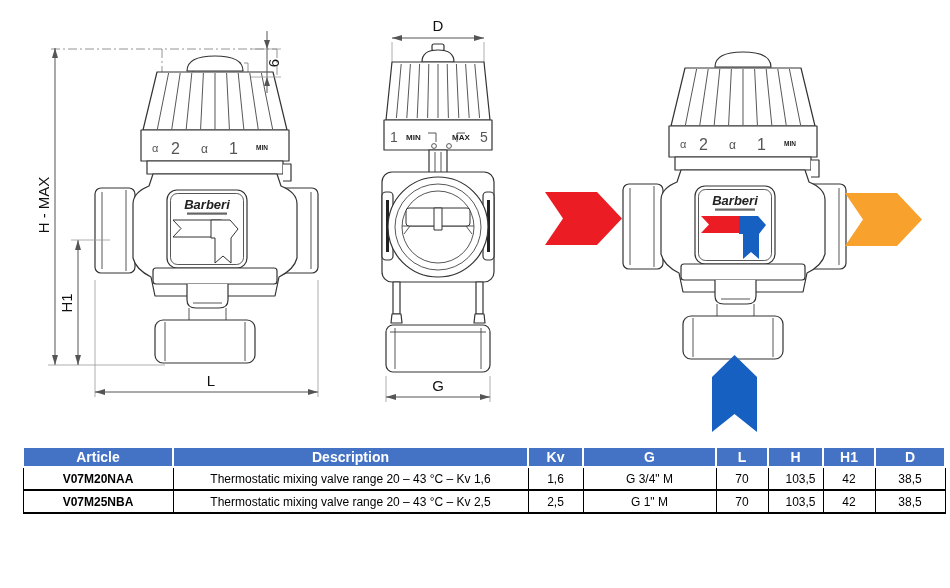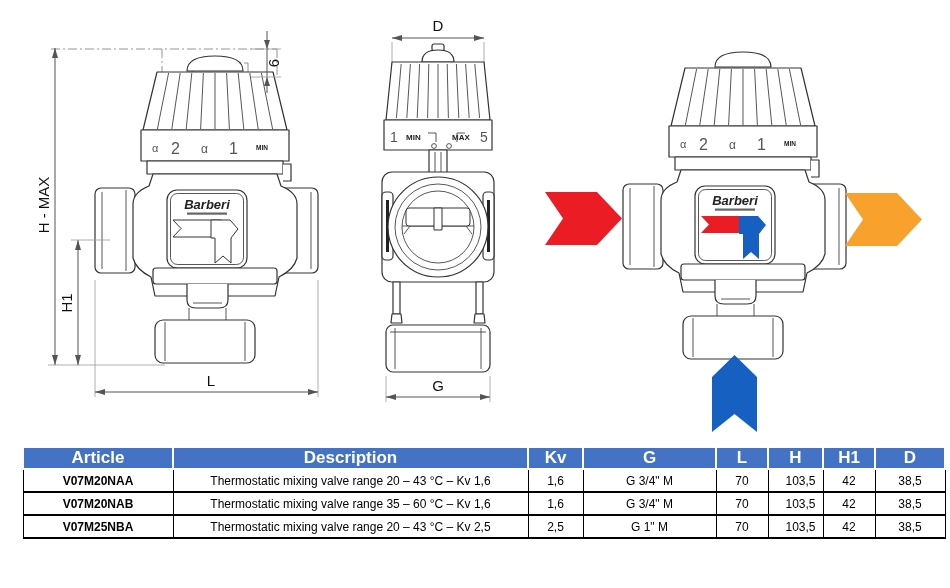--- a/index.html
+++ b/index.html
@@ -11,21 +11,21 @@
   .thin{fill:none;stroke:#444;stroke-width:0.9;}
   .dim{stroke:#555;stroke-width:1;fill:none;}
   .dimhead{fill:#555;stroke:none;}
   .ext{stroke:#999;stroke-width:0.8;fill:none;}
   .dashdot{stroke:#888;stroke-width:0.9;fill:none;stroke-dasharray:9 3 2 3;}
   .dimtext{font-size:15px;fill:#111;}
   .bandtext{fill:#555;stroke:none;}
   
   #spec-table-wrap{position:absolute;left:22px;top:446px;width:922px;}
   table{border-collapse:collapse;table-layout:fixed;width:922px;}
-  th{background:#4472c4;color:#fff;font-size:17px;font-weight:bold;
+  th{background:#4472c4;color:#fff;font-size:14px;font-weight:bold;
      border:2px solid #fff;height:18px;padding:0;}
   td{border:1px solid #000;border-top:2px solid #000;border-bottom:2px solid #000;
      text-align:center;font-size:12px;color:#000;height:21px;padding:0 17px;
      white-space:nowrap;overflow:hidden;}
   td.article{font-weight:bold;}
 </style>
 </head>
 <body>
 
 <div id="page">
@@ -250,30 +250,20 @@
           <td class="article">V07M20NAA</td>
           <td>Thermostatic mixing valve range 20 – 43 °C – Kv 1,6</td>
           <td>1,6</td>
           <td>G 3/4" M</td>
           <td>70</td>
           <td>103,5</td>
           <td>42</td>
           <td>38,5</td>
         </tr>
         <tr>
-          <td class="article">V07M20NAB</td>
-          <td>Thermostatic mixing valve range 35 – 60 °C – Kv 1,6</td>
-          <td>1,6</td>
-          <td>G 3/4" M</td>
-          <td>70</td>
-          <td>103,5</td>
-          <td>42</td>
-          <td>38,5</td>
-        </tr>
-        <tr>
           <td class="article">V07M25NBA</td>
           <td>Thermostatic mixing valve range 20 – 43 °C – Kv 2,5</td>
           <td>2,5</td>
           <td>G 1" M</td>
           <td>70</td>
           <td>103,5</td>
           <td>42</td>
           <td>38,5</td>
         </tr>
       </tbody>

